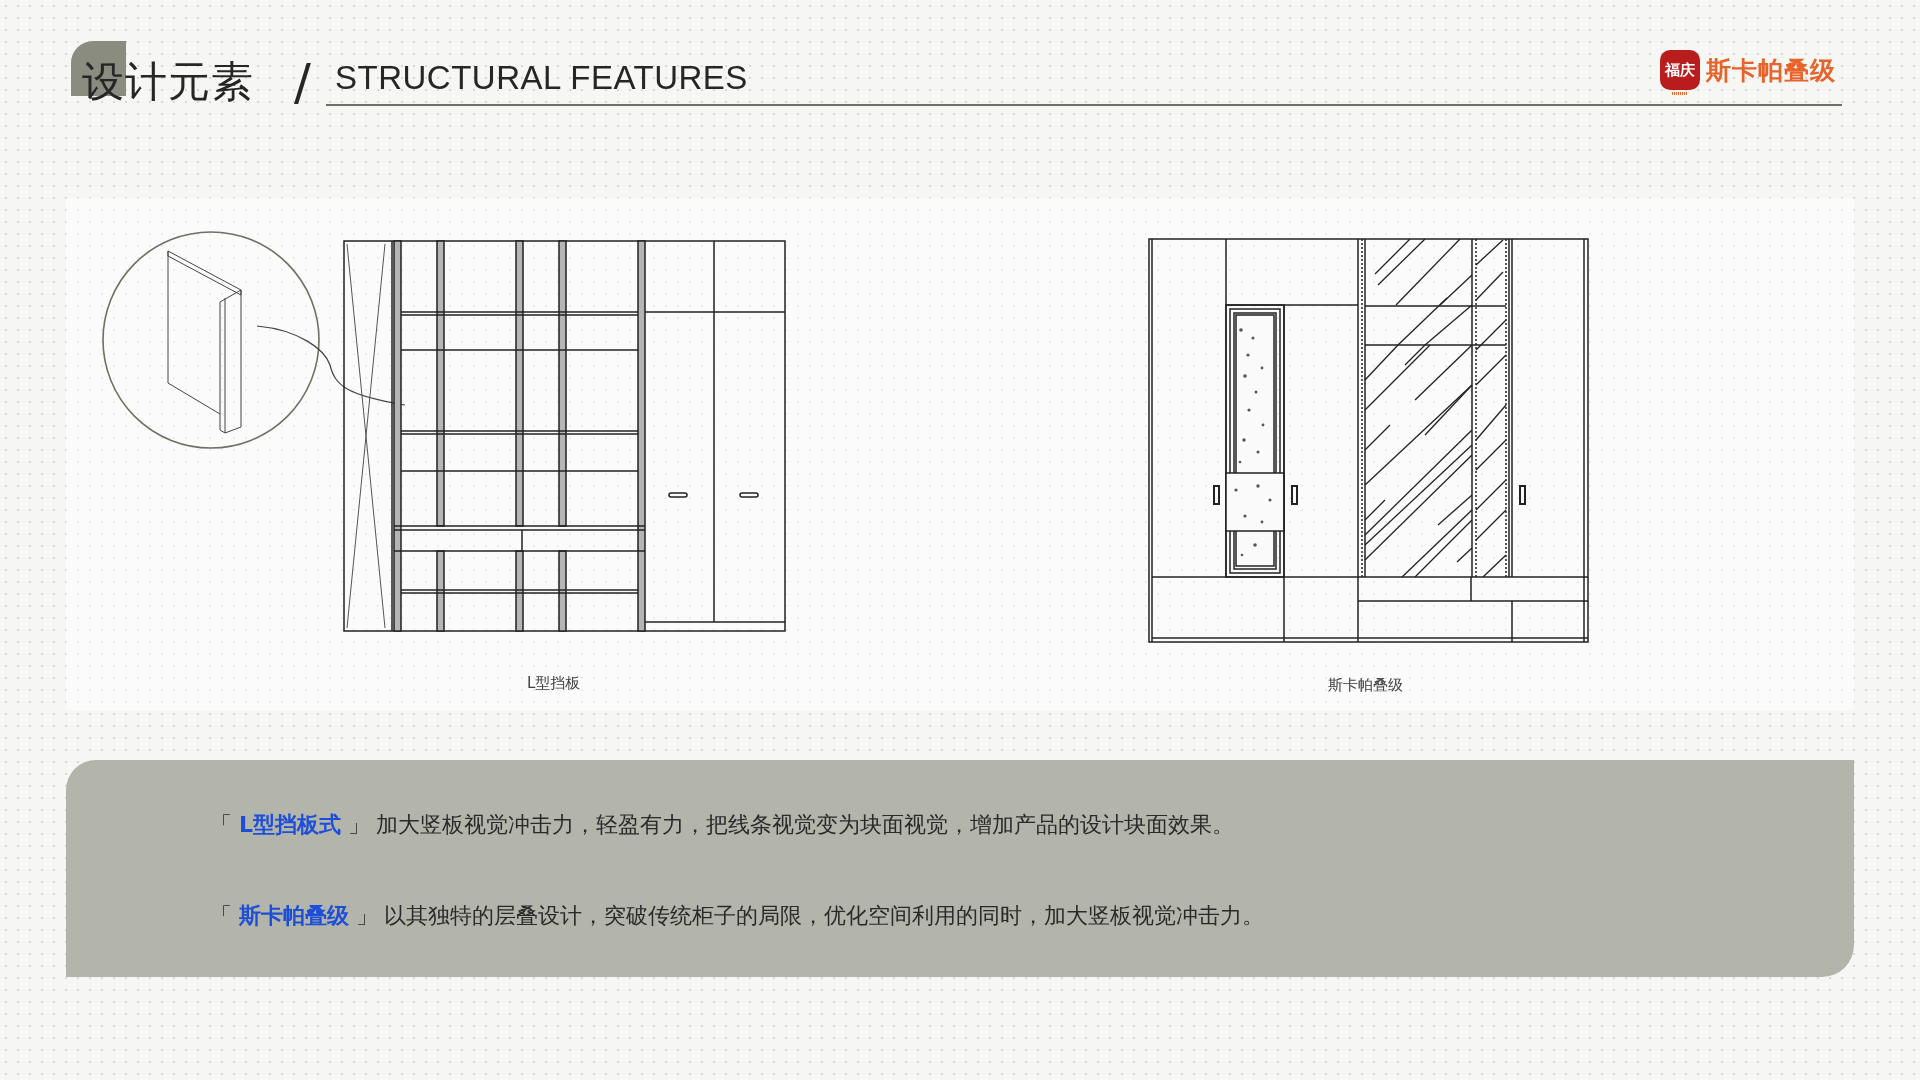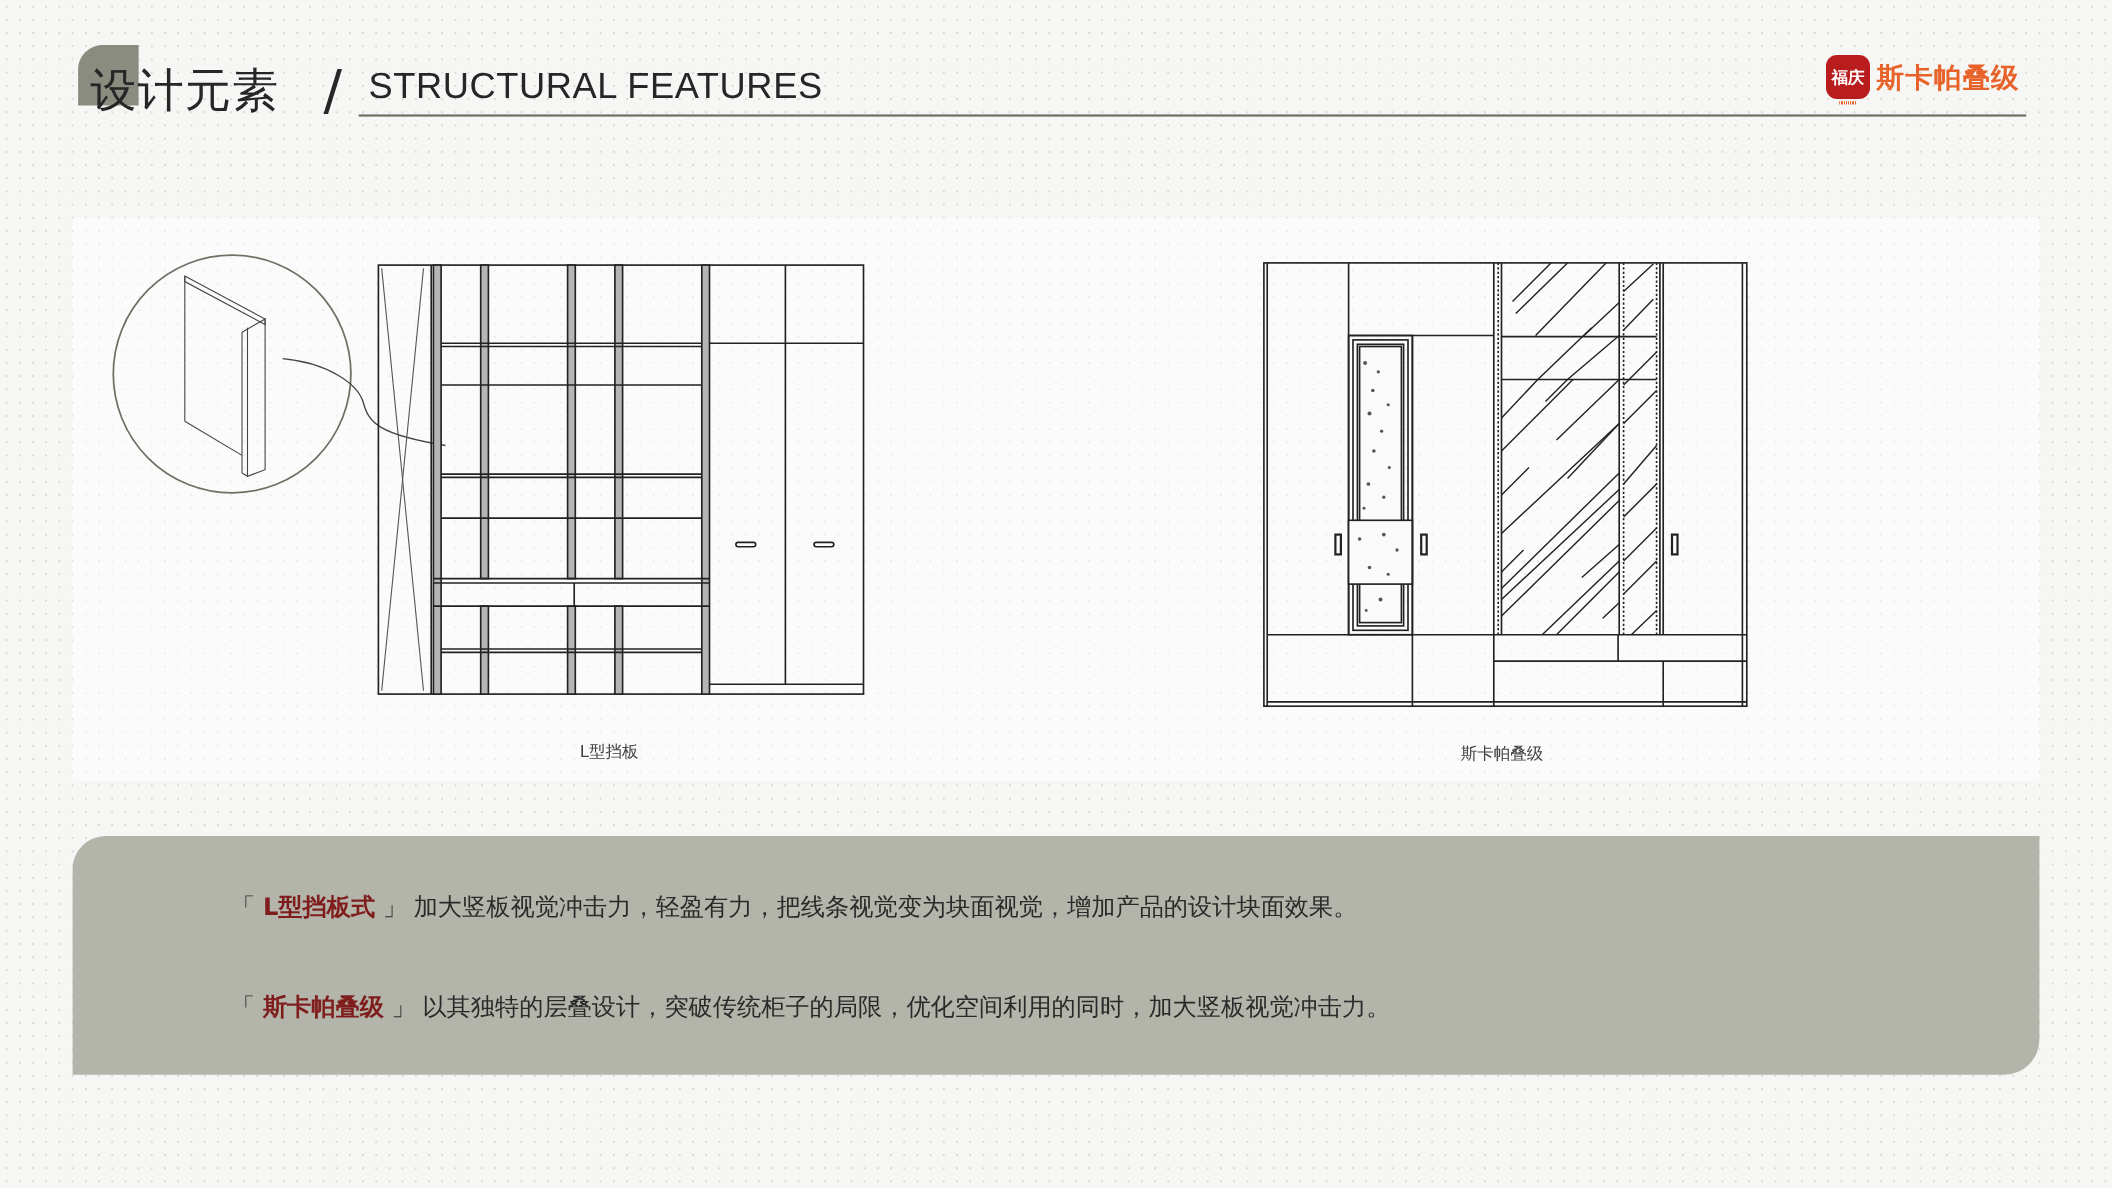--- a/index.html
+++ b/index.html
@@ -25,21 +25,21 @@
   .logo-badge::after { content:""; position:absolute; bottom:-5px; left:12px; width:16px; height:3px;
     background:repeating-linear-gradient(90deg,#e8632a 0 1px,transparent 1px 2px); }
   .logo-text { margin-left:6px; color:#e8632a; font-size:25px; font-weight:bold; letter-spacing:1px; }
   .card { position:absolute; left:66px; top:198px; width:1788px; height:512px;
     background:rgba(255,255,255,0.55); }
   .drawing { position:absolute; }
   .caption { position:absolute; font-size:15px; color:#404040; white-space:nowrap; }
   .panel { position:absolute; left:66px; top:760px; width:1788px; height:217px; background:#b3b5ab;
     border-top-left-radius:30px; border-bottom-right-radius:32px; }
   .desc-row { position:absolute; left:210px; font-size:22px; color:#2a2a2a; white-space:nowrap; }
-  .desc-row .term { font-weight:bold; color:#7f1d1d; }
+  .desc-row .term { font-weight:bold; color:#1d4ed8; }
   .desc-row .body { margin-left:6px; }
 </style>
 </head>
 <body>
 
 <div class="title-accent"></div>
 <div class="title-cn">设计元素</div>
 <div class="title-slash">/</div>
 <div class="title-en">STRUCTURAL FEATURES</div>
 <div class="title-line"></div>

